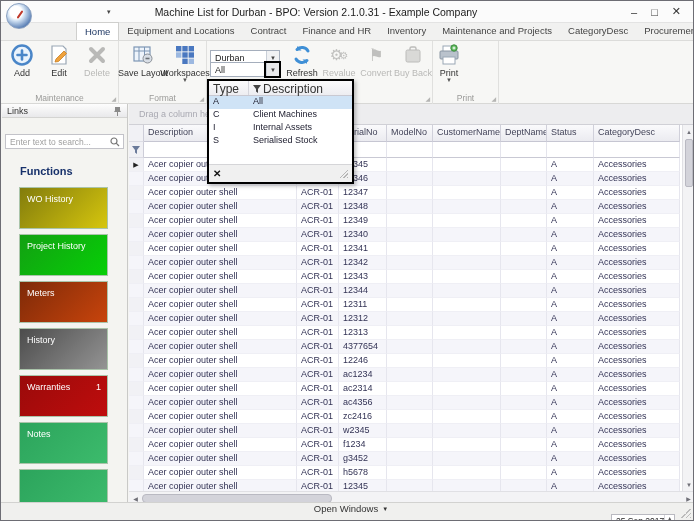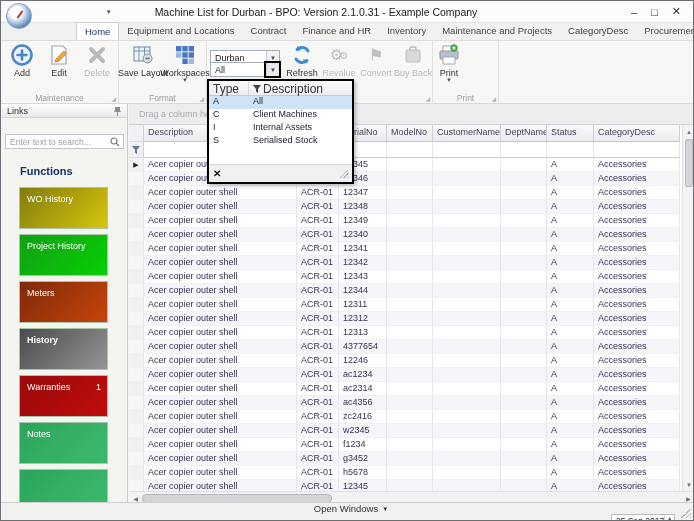--- a/index.html
+++ b/index.html
@@ -283,21 +283,21 @@
     <div class="tiles" id="tiles">
         <div class="tile" style="background: linear-gradient(135deg, rgb(130, 124, 12), rgb(214, 198, 14));">
           <span class="tile-label">WO History</span>
         </div>
         <div class="tile" style="background: linear-gradient(135deg, rgb(18, 160, 18), rgb(7, 207, 7));">
           <span class="tile-label">Project History</span>
         </div>
         <div class="tile" style="background: linear-gradient(135deg, rgb(126, 42, 8), rgb(200, 68, 12));">
           <span class="tile-label">Meters</span>
         </div>
-        <div class="tile" style="background: linear-gradient(135deg, rgb(76, 76, 76), rgb(148, 148, 148)); font-weight: bold;">
+        <div class="tile" style="background: linear-gradient(135deg, rgb(76, 76, 76), rgb(148, 148, 148));">
           <span class="tile-label">History</span>
         </div>
         <div class="tile" style="background: linear-gradient(135deg, rgb(154, 10, 10), rgb(191, 13, 13));">
           <span class="tile-label">Warranties</span>
           <span class="tile-badge">1</span>
         </div>
         <div class="tile" style="background: linear-gradient(135deg, rgb(44, 164, 92), rgb(60, 187, 108));">
           <span class="tile-label">Notes</span>
         </div>
         <div class="tile" style="background: linear-gradient(135deg, rgb(44, 164, 92), rgb(60, 187, 108));"></div>

